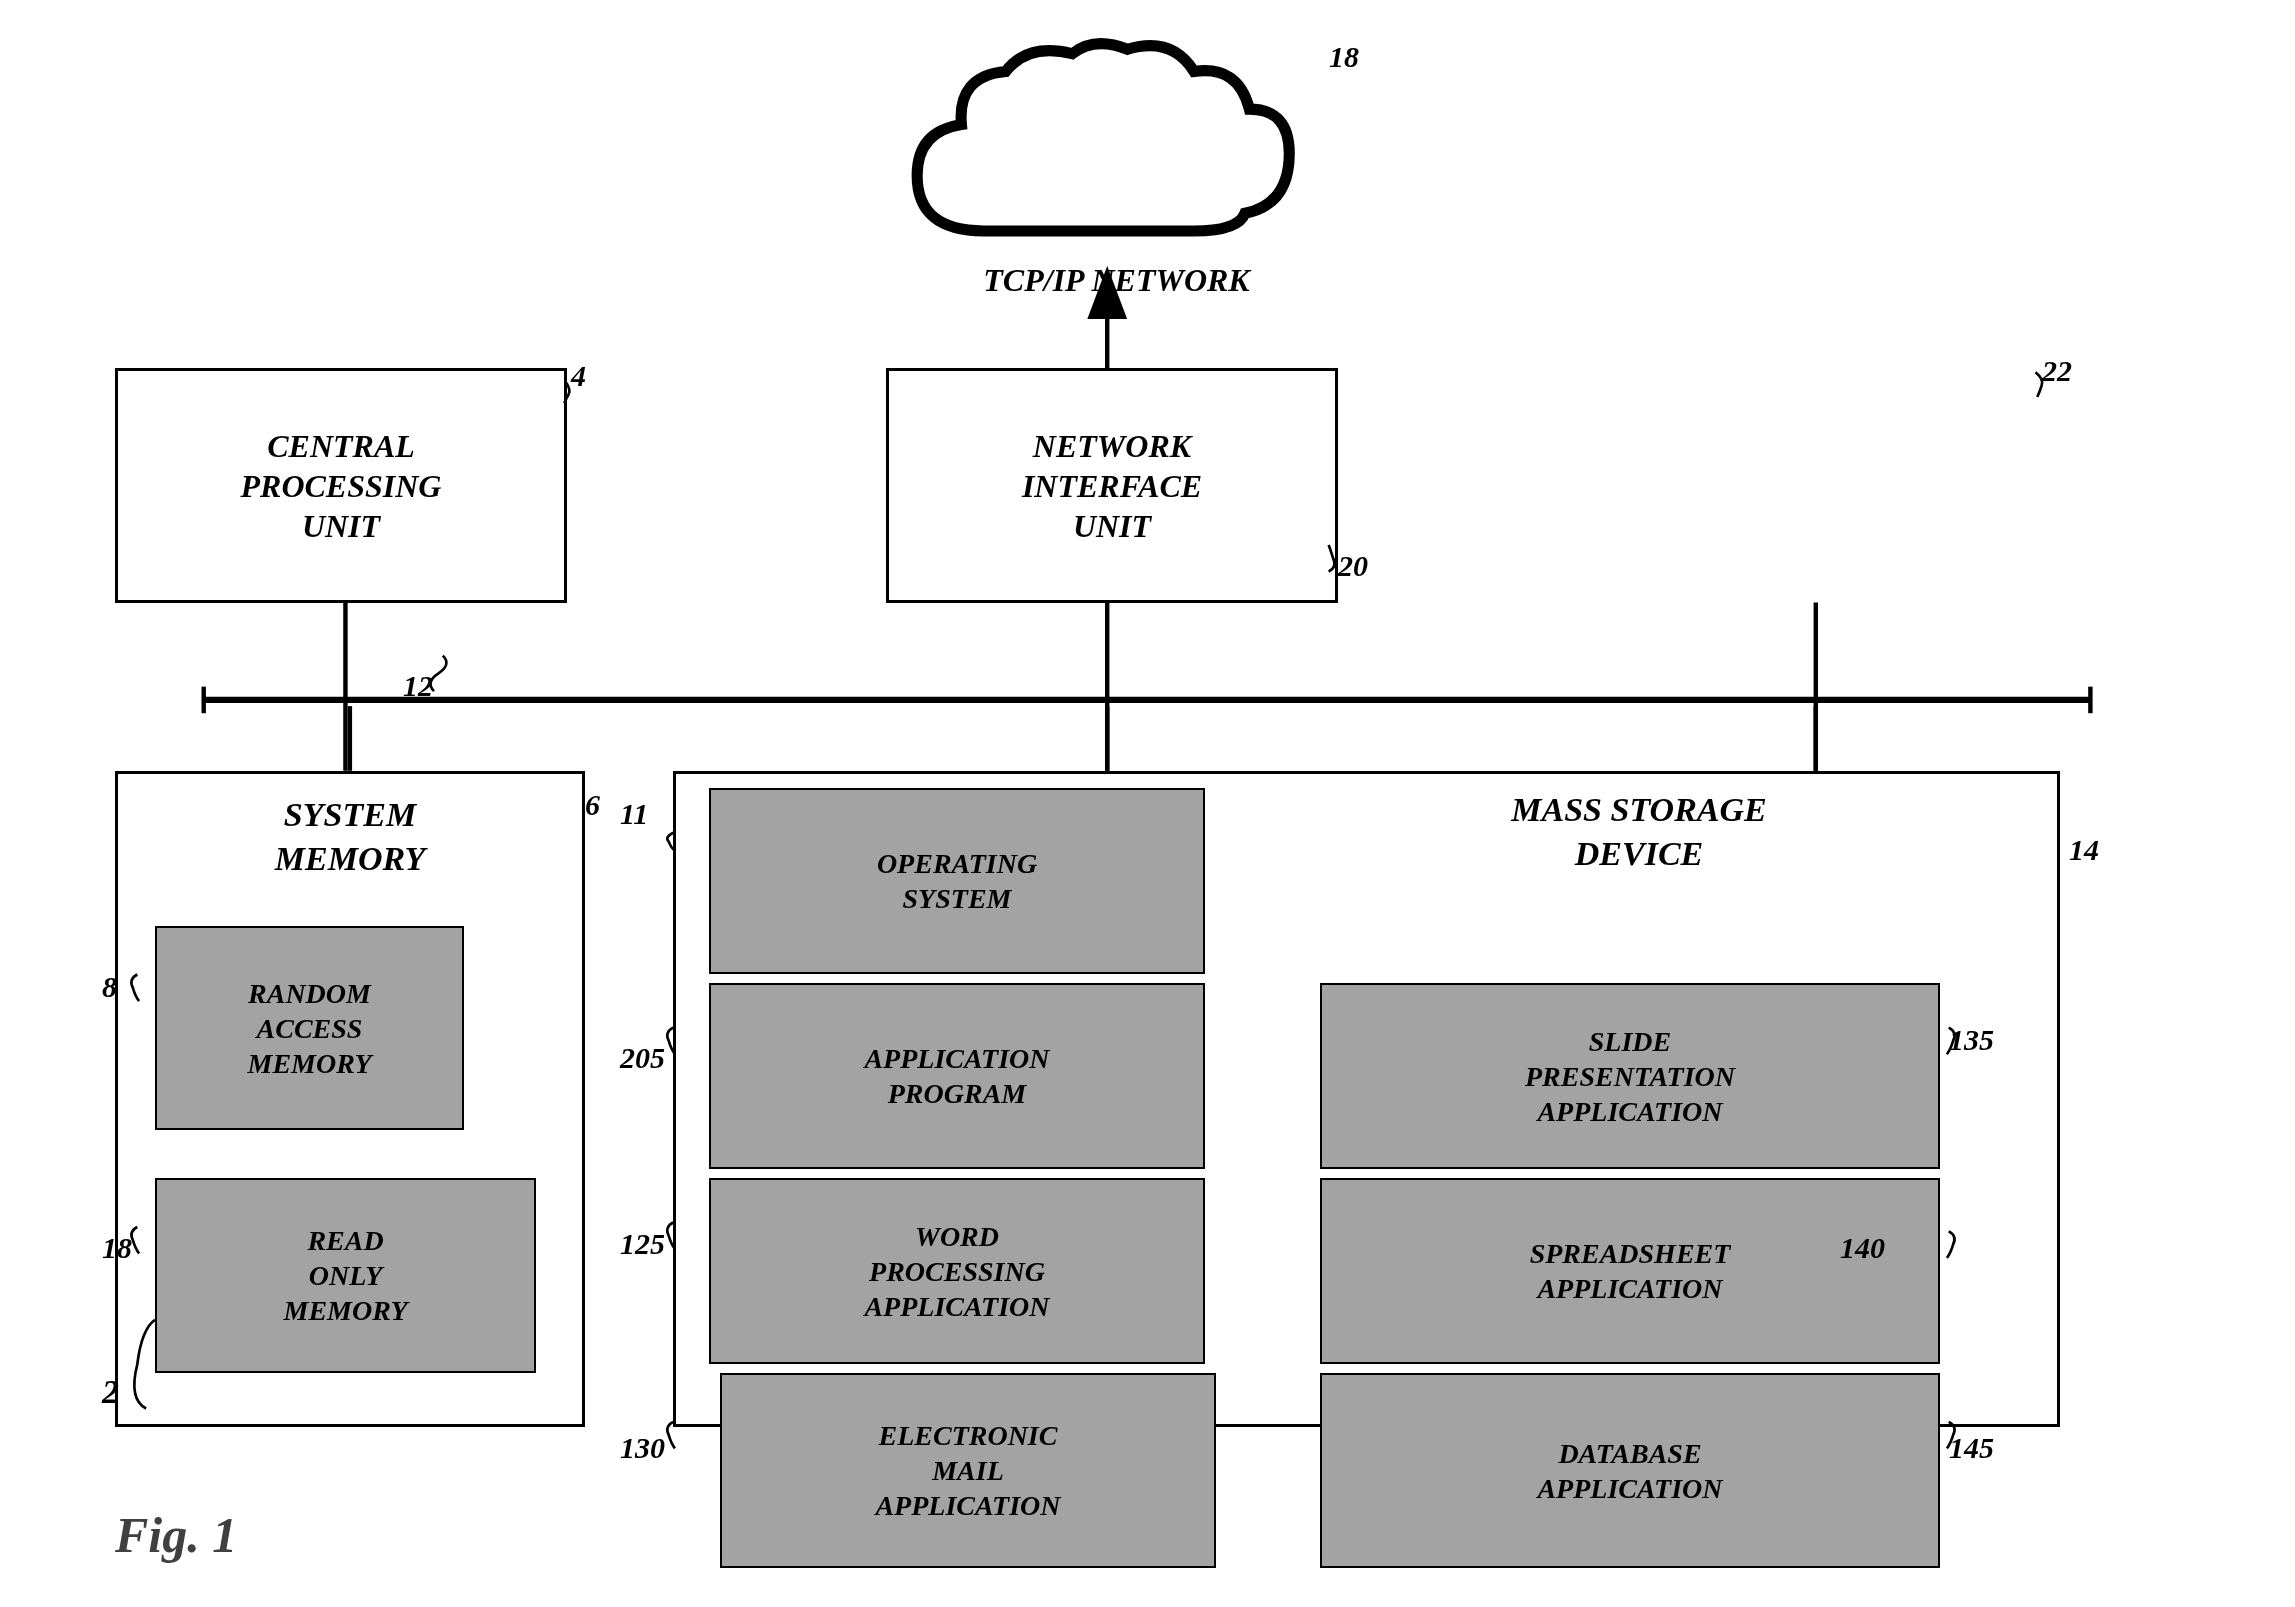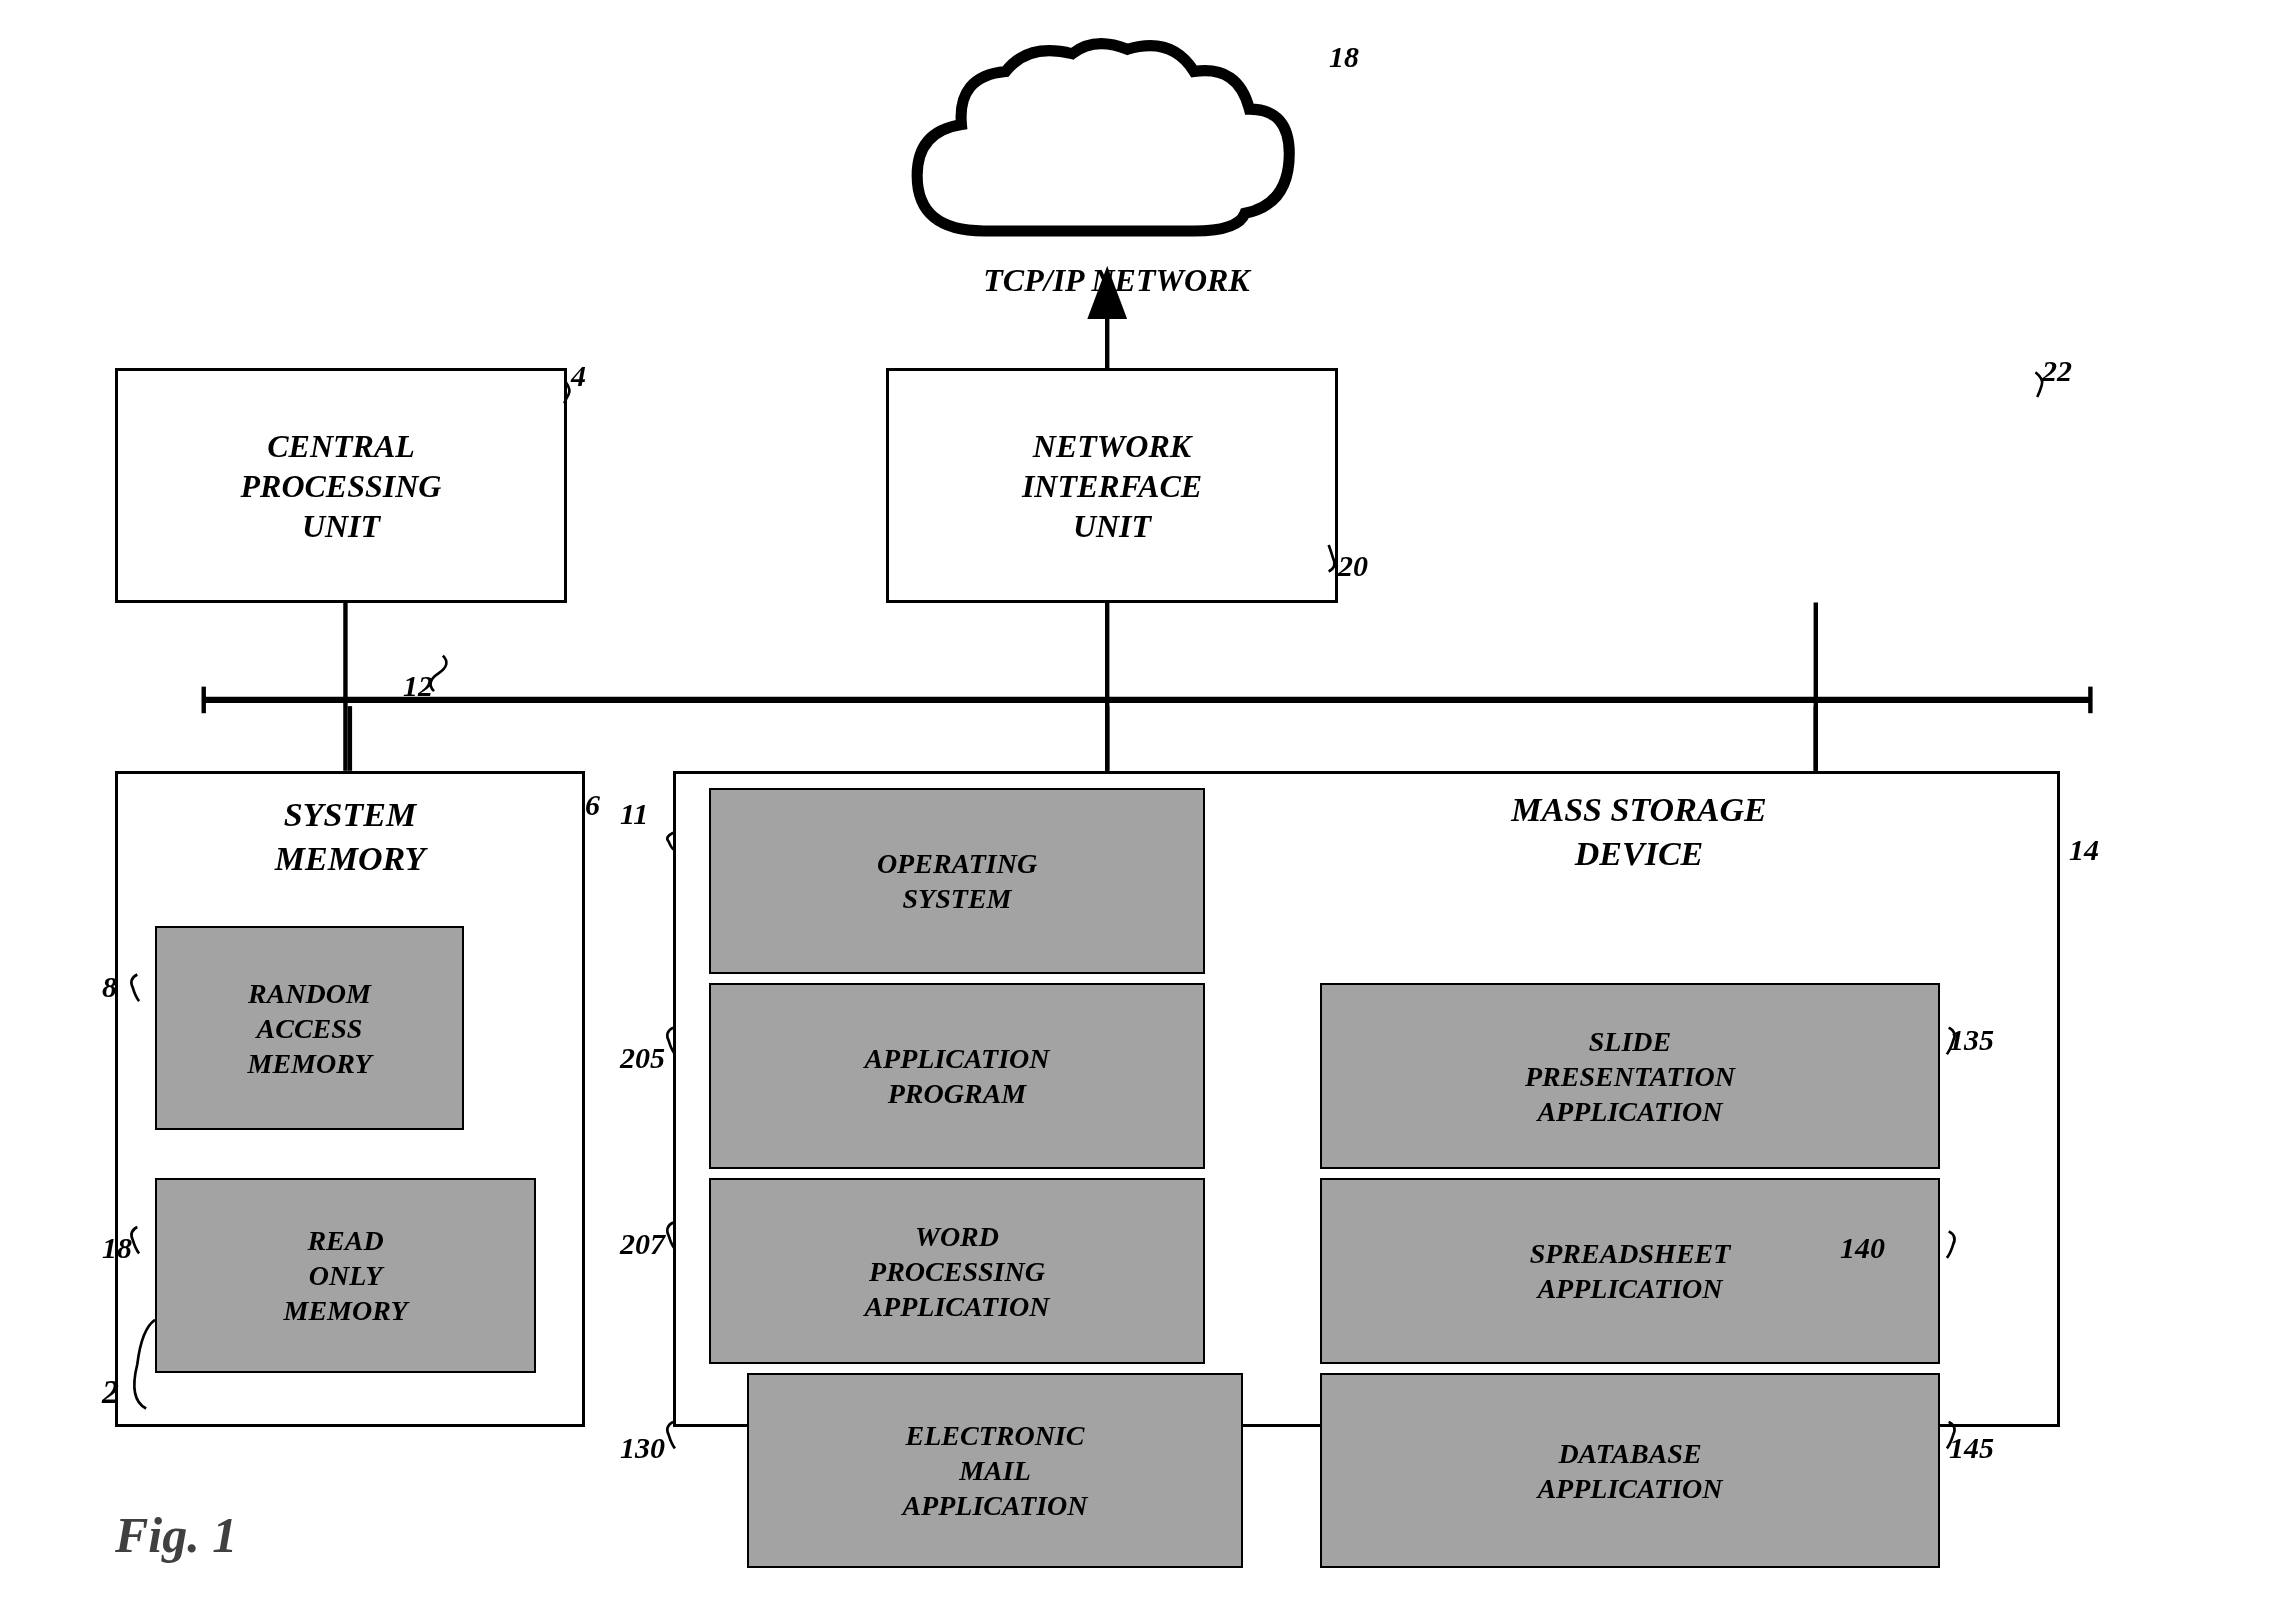--- a/index.html
+++ b/index.html
@@ -188,23 +188,23 @@
   <div class="label-num" style="left:620px; top:797px;">11</div>
 
   <div class="box-inner" style="left:709px; top:983px; width:496px; height:186px;">
     <span>APPLICATION<br>PROGRAM</span>
   </div>
   <div class="label-num" style="left:620px; top:1041px;">205</div>
 
   <div class="box-inner" style="left:709px; top:1178px; width:496px; height:186px;">
     <span>WORD<br>PROCESSING<br>APPLICATION</span>
   </div>
-  <div class="label-num" style="left:620px; top:1227px;">207</div>
-
-  <div class="box-inner" style="left:747px; top:1373px; width:496px; height:195px;align-items:center;">
+  <div class="label-num" style="left:620px; top:1227px;">125</div>
+
+  <div class="box-inner" style="left:720px; top:1373px; width:496px; height:195px;align-items:center;">
     <span>ELECTRONIC<br>MAIL<br>APPLICATION</span>
   </div>
   <div class="label-num" style="left:620px; top:1431px;">130</div>
 
   <div class="box-inner" style="left:1320px; top:983px; width:620px; height:186px;">
     <span>SLIDE<br>PRESENTATION<br>APPLICATION</span>
   </div>
   <div class="label-num" style="left:1949px; top:1023px;">135</div>
 
   <div class="box-inner" style="left:1320px; top:1178px; width:620px; height:186px;">

